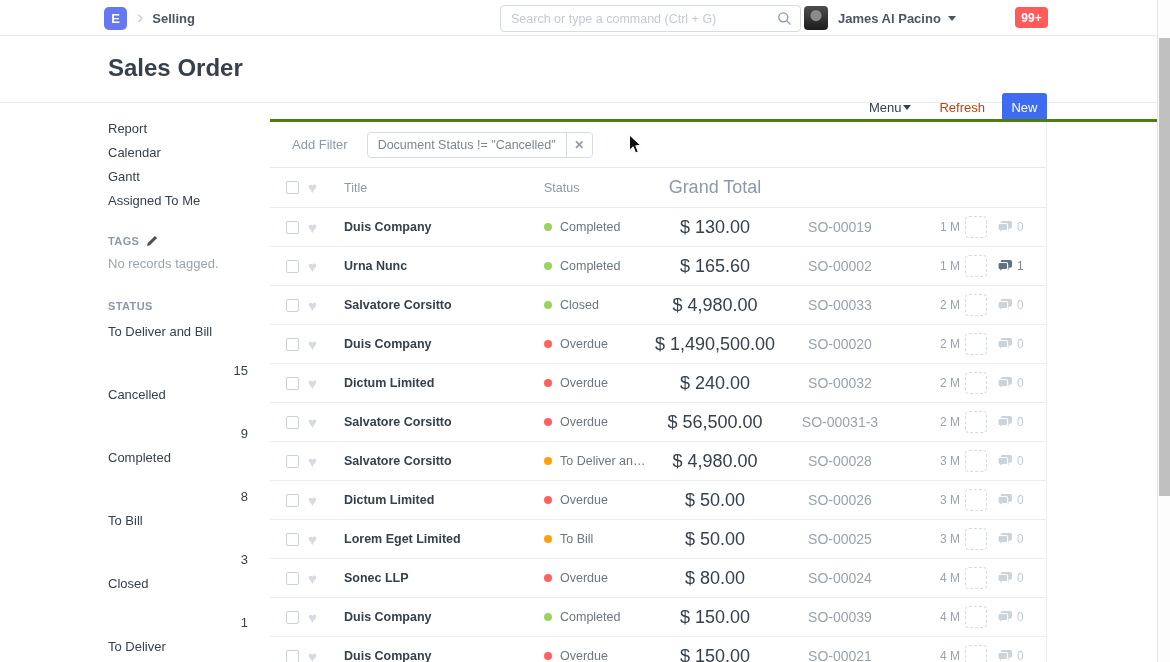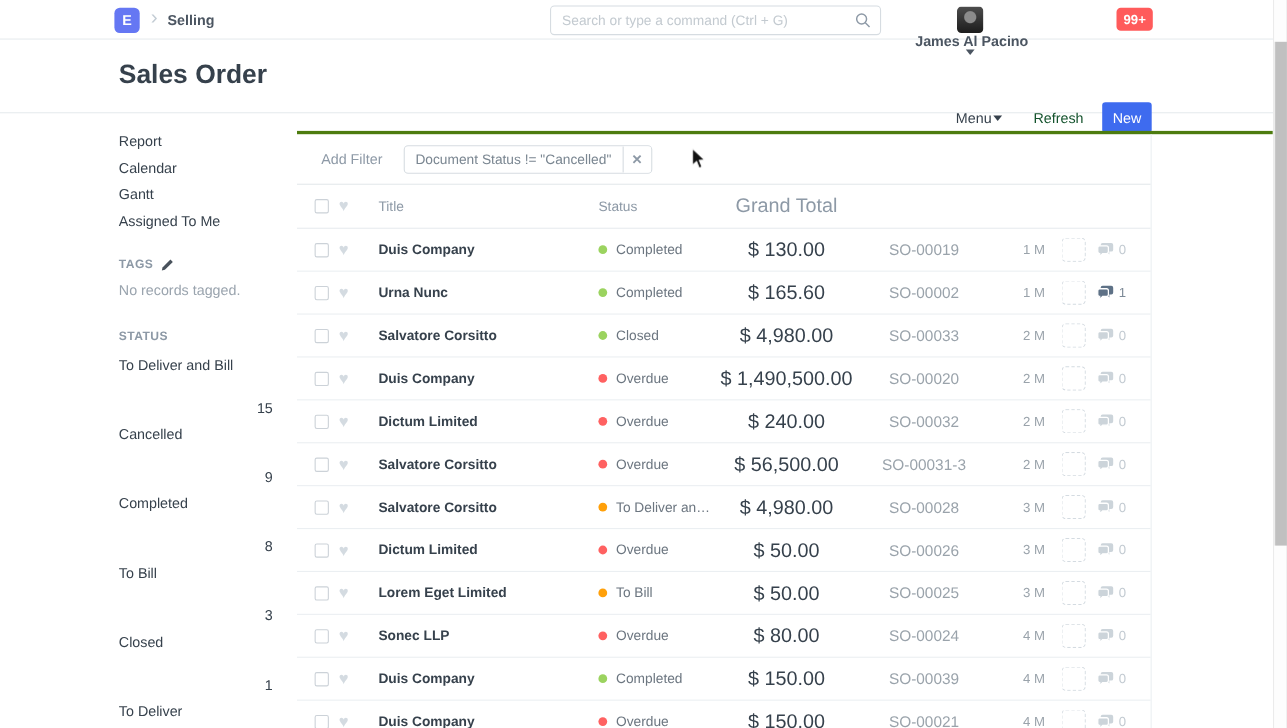--- a/index.html
+++ b/index.html
@@ -11,38 +11,38 @@
   .nav-left { position:absolute; left:104px; top:0; height:36px; display:flex; align-items:center; }
   .logo { width:23px; height:23px; background:#6577f3; border-radius:5px; color:#fff;
     font-weight:bold; font-size:13px; display:flex; align-items:center; justify-content:center; cursor:pointer; }
   .bc-chev { color:#c3ccd4; font-size:19px; margin:0 9px 3px 10px; }
   .bc-label { font-size:13px; font-weight:bold; color:#4b5561; cursor:pointer; }
   .nav-search { position:absolute; left:500px; top:5px; width:301px; height:27px;border-radius:11px; }
   .nav-search input { width:100%; height:100%; border:1px solid #d6dce1; border-radius:4px;
     padding:0 30px 0 10px; font-size:12.5px; color:#36414c; outline:none; font-family:inherit; }
   .nav-search input::placeholder { color:#c3cad0; }
   .search-icon { position:absolute; right:9px; top:6px; }
-  .nav-user { position:absolute; left:822px; top:6px; display:flex; align-items:center; cursor:pointer;flex-direction:column; }
+  .nav-user { position:absolute; left:804px; top:6px; display:flex; align-items:center; cursor:pointer; }
   .avatar { width:24px; height:24px; border-radius:4px;
     background: radial-gradient(circle at 50% 40%, #8b8b8b 0 5px, rgba(0,0,0,0) 6px),
                 linear-gradient(#4d4d4d,#1c1c1c); }
   .user-name { font-size:13px; font-weight:bold; color:#4b5561; margin:0 7px 0 10px; }
   .caret { width:0; height:0; border-left:4px solid transparent; border-right:4px solid transparent;
     border-top:5px solid #4b5561; display:inline-block; }
   .notif-badge { position:absolute; left:1015px; top:7px; height:21px; min-width:33px;
     background:#ff5b5b; color:#fff; font-size:12px; font-weight:bold; border-radius:4px;
     display:flex; align-items:center; justify-content:center; padding:0 6px; cursor:pointer; }
 
   
   .page-head { position:relative; height:67px; border-bottom:1px solid #e7ebee; }
   .page-title { position:absolute; left:108px; top:18px; font-size:24px; font-weight:bold; color:#36414c; }
   .ph-actions { position:absolute; right:123px; top:57px; display:flex; align-items:center; }
   .menu-btn { font-size:13px; color:#36414c; margin-right:28px; cursor:pointer; display:flex; align-items:center; gap:2px; }
   .menu-btn .caret { border-top-color:#36414c; }
-  .refresh-btn { font-size:13px; color:#14532d; margin-right:17px; cursor:pointer; }
+  .refresh-btn { font-size:13px; color:#c2410c; margin-right:17px; cursor:pointer; }
   .new-btn { background:#3e6bef; color:#fff; font-size:13px; font-weight:500; border:none;
     border-radius:3px; width:45px; height:28px; cursor:pointer; font-family:inherit; }
 
   
   .layout { position:relative; height:559px; }
   .sidebar { position:absolute; left:108px; top:14px; width:140px; }
   .sb-item { font-size:13px; color:#36414c; line-height:24px; cursor:pointer; }
   .sb-section-label { font-size:11px; font-weight:bold; color:#8d99a6; letter-spacing:.4px;
     margin-top:22px; display:flex; align-items:center; gap:7px; }
   .sb-muted { font-size:13px; color:#9aa4ae; margin-top:7px; line-height:20px; }
@@ -76,21 +76,21 @@
   .l-row .c-title { font-weight:bold; color:#36414c; }
   .c-status { width:110px; font-size:12.5px; display:flex; align-items:center; gap:8px; color:#6c7680; font-weight:500; }
   .lh-row .c-status { font-weight:normal; color:#8d99a6; }
   .dot { width:8px; height:8px; border-radius:50%; flex:0 0 8px; }
   .dot.green { background:#9bd35f; }
   .dot.red { background:#ff6161; }
   .dot.orange { background:#ffa00a; }
   .c-total { width:122px; text-align:center; font-size:18px; color:#36414c; }
   .lh-row .c-total { color:#8d99a6; }
   .c-id { width:128px; text-align:center; font-size:14px; color:#9aa3ab; }
-  .c-age { margin-left:26px; width:30px; font-size:12px; color:#9aa3ab; }
+  .c-age { margin-left:26px; width:30px; font-size:12px; color:#9aa3ab;text-align:right; }
   .c-avatar { margin-left:5px; width:22px; height:22px; border:1px dashed #d4dbe1; border-radius:4px; }
   .c-comment { margin-left:10px; display:flex; align-items:center; gap:4px; color:#ccd4da; }
   .c-comment .cnt { font-size:12px; color:#c3cbd2; }
   .c-comment.active { color:#5e7186; }
   .c-comment.active .cnt { color:#7d8a97; }
 
   
   .scrollbar { position:fixed; right:0; top:0; width:13px; height:662px; background:#fdfdfd;
     border-left:1px solid #e4e4e4; }
   .scroll-thumb { position:absolute; left:1px; top:38px; width:11px; height:458px; background:#c0c0c0; cursor:pointer; }

